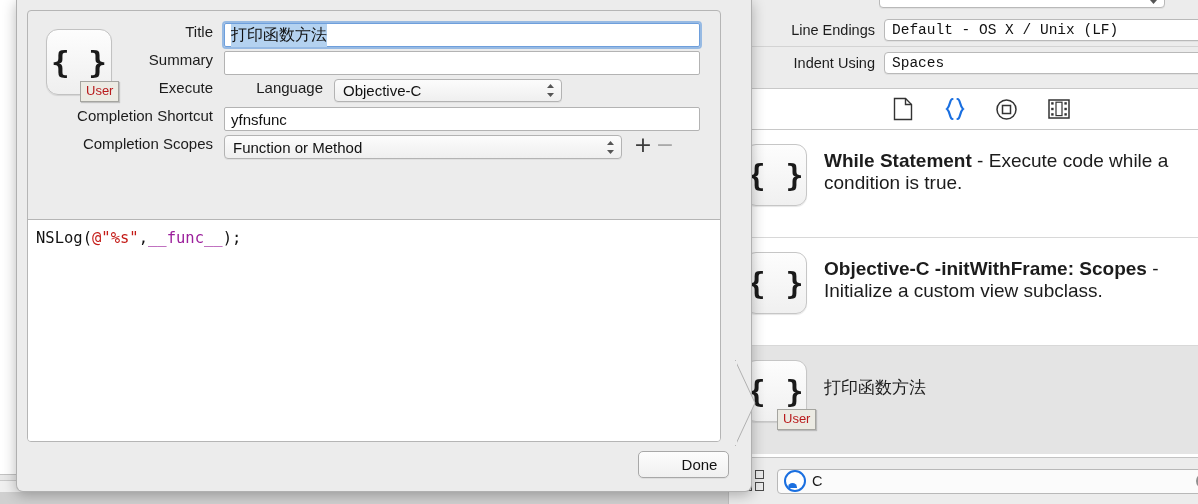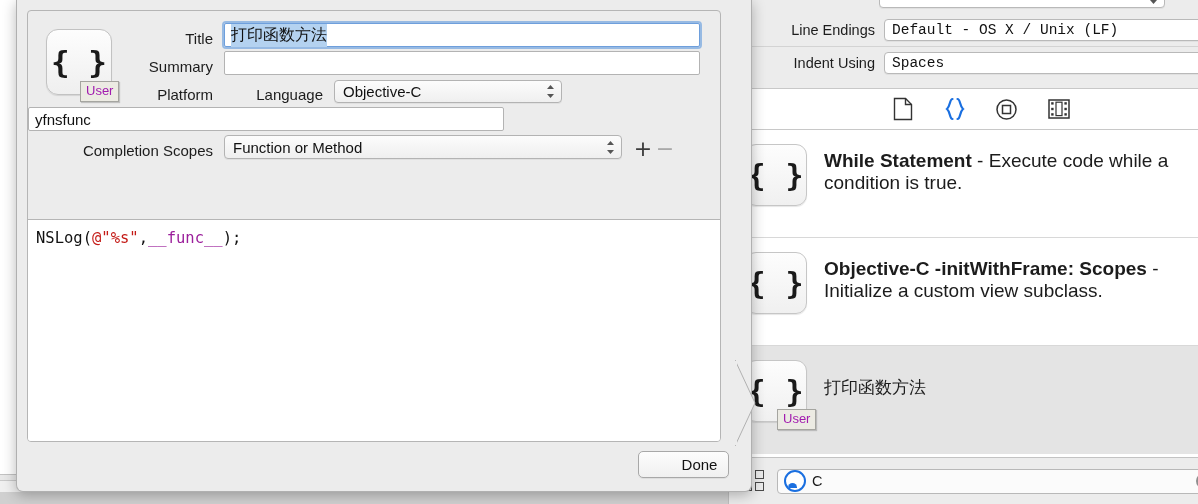--- a/index.html
+++ b/index.html
@@ -153,21 +153,21 @@
   .user-badge {
     position: absolute;
     left: 31px;
     bottom: -9px;
     background: #ecebe3;
     border: 1px solid #a5a5a0;
     font-family: "Liberation Sans", sans-serif;
     font-size: 13px;
     font-weight: normal;
     letter-spacing: 0;
-    color: #a21caf;
+    color: #b91c1c;
     padding: 0px 5px 1px 5px;
     line-height: 18px;
     box-shadow: 1px 1px 1px rgba(0,0,0,.18);
   }
   .lib-text {
     padding-left: 17px;
     padding-top: 6px;
     font-size: 19px;
     line-height: 22px;
     color: #1c1c1c;
@@ -342,21 +342,21 @@
 
   
   .form-area {
     position: relative;
     height: 208px;
     padding-top: 12px;
     box-sizing: border-box;
   }
   .f-row {
     display: flex;
-    align-items: flex-end;
+    align-items: flex-start;
     height: 24px;
     margin-bottom: 4px;
   }
   .f-label {
     font-size: 15px;
     color: #1c1c1c;
     text-align: right;
     width: 196px;
     padding-right: 11px;
     white-space: nowrap;
@@ -633,34 +633,35 @@
       </div>
 
       <div class="f-row">
         <div class="f-label">Summary</div>
         <div class="f-input wide">
           <span></span>
         </div>
       </div>
 
       <div class="f-row">
-        <div class="f-label">Platform</div>
+        <div class="f-label">Execute</div>
         <div class="f-label" style="width:110px;">Language</div>
         <div class="f-select" style="width:228px;">
           <span>Objective-C</span>
           <span class="chev">
             <svg width="9" height="15" viewBox="0 0 9 15">
                 <path d="M4.5 1 L8 5 L1 5 Z" fill="#555"></path>
                 <path d="M4.5 14 L8 10 L1 10 Z" fill="#555"></path>
               </svg>
           </span>
         </div>
       </div>
 
       <div class="f-row">
+        <div class="f-label">Completion Shortcut</div>
         <div class="f-input wide">
           <span>yfnsfunc</span>
         </div>
       </div>
 
       <div class="f-row">
         <div class="f-label">Completion Scopes</div>
         <div class="f-select" style="width:398px;height:24px;">
           <span>Function or Method</span>
           <span class="chev">

